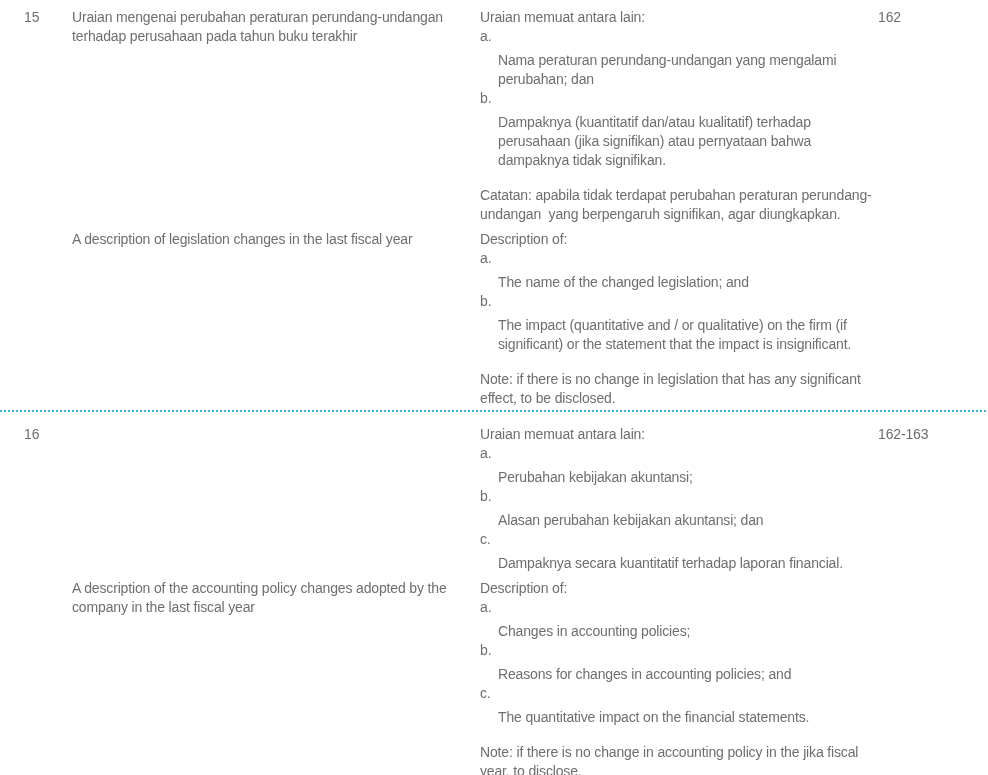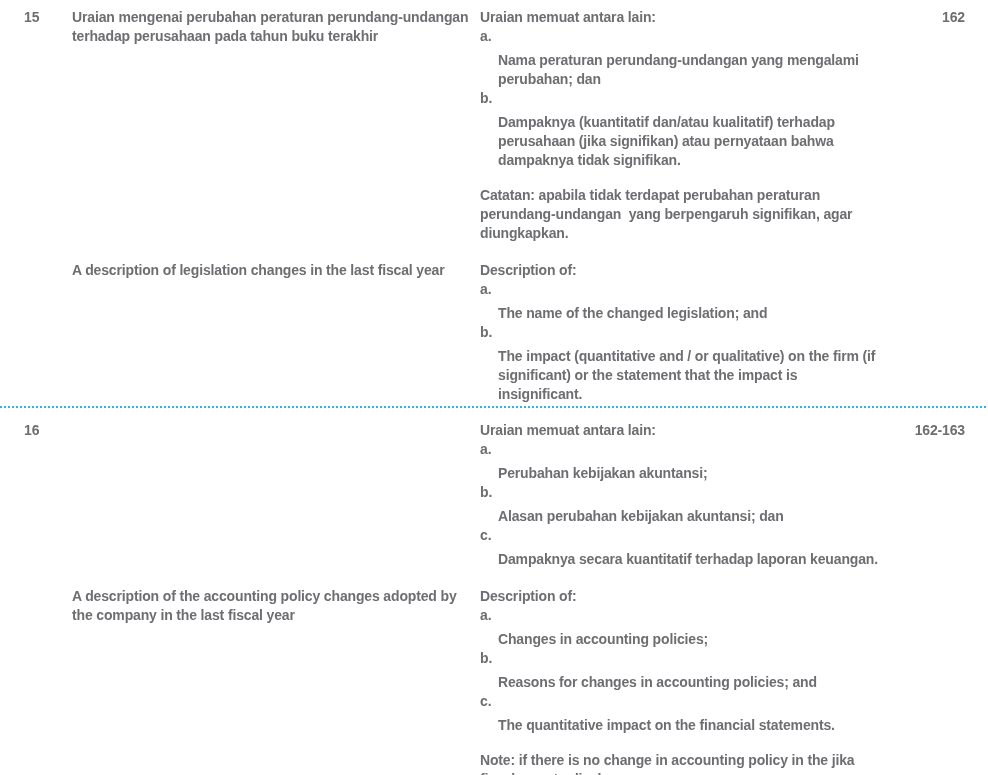--- a/index.html
+++ b/index.html
@@ -11,30 +11,29 @@
     line-height: 19px;
     letter-spacing: -0.15px;
     color: #6d6e71;
     overflow: hidden;
   }
   .page { padding-top: 8px; }
 
   .checklist-row {
     display: grid;
     grid-template-columns: 48px 400px 8px 398px 1fr;
-    row-gap: 18px;
+    row-gap: 6px;
     padding: 0 23px 0 24px;
-    font-weight: bold;
   }
   .checklist-row.after-sep { padding-top: 13px; }
 
   .c-no        { grid-column: 1; grid-row: 1; }
   .c-crit-id   { grid-column: 2; grid-row: 1; }
   .c-expl-id   { grid-column: 4; grid-row: 1; }
-  .c-page      { grid-column: 5; grid-row: 1; text-align: right; }
+  .c-page      { grid-column: 5; grid-row: 1; }
   .c-crit-en   { grid-column: 2; grid-row: 2; }
   .c-expl-en   { grid-column: 4; grid-row: 2; }
 
   .t { white-space: pre-wrap; }
 
   .li { display: flex; }
   .li .marker { flex: 0 0 18px; }
   .li .li-text { flex: 1; white-space: pre-wrap; margin-top: 24px; }
 
   .note-block { margin-top: 16px; white-space: pre-wrap; }
@@ -80,20 +79,21 @@
     <div class="c-expl-en">
       <div class="t">Description of:</div>
       <div class="li">
         <span class="marker">a.</span>
         <span class="li-text">The name of the changed legislation; and</span>
       </div>
       <div class="li">
         <span class="marker">b.</span>
         <span class="li-text">The impact (quantitative and / or qualitative) on the firm (if significant) or the statement that the impact is insignificant.</span>
       </div>
+      <div class="note-block">Note: if there is no change in legislation that has any significant effect, to be disclosed.</div>
     </div>
   </div>
 
   <div class="dotted-sep"></div>
 
   <div class="checklist-row after-sep">
     <div class="c-no t">16</div>
 
 
     <div class="c-expl-id">
@@ -101,21 +101,21 @@
       <div class="li">
         <span class="marker">a.</span>
         <span class="li-text">Perubahan kebijakan akuntansi;</span>
       </div>
       <div class="li">
         <span class="marker">b.</span>
         <span class="li-text">Alasan perubahan kebijakan akuntansi; dan</span>
       </div>
       <div class="li">
         <span class="marker">c.</span>
-        <span class="li-text">Dampaknya secara kuantitatif terhadap laporan keuangan.</span>
+        <span class="li-text">Dampaknya secara kuantitatif terhadap laporan financial.</span>
       </div>
     </div>
 
     <div class="c-page t">162-163</div>
 
     <div class="c-crit-en t">A description of the accounting policy changes adopted by the company in the last fiscal year</div>
 
     <div class="c-expl-en">
       <div class="t">Description of:</div>
       <div class="li">

